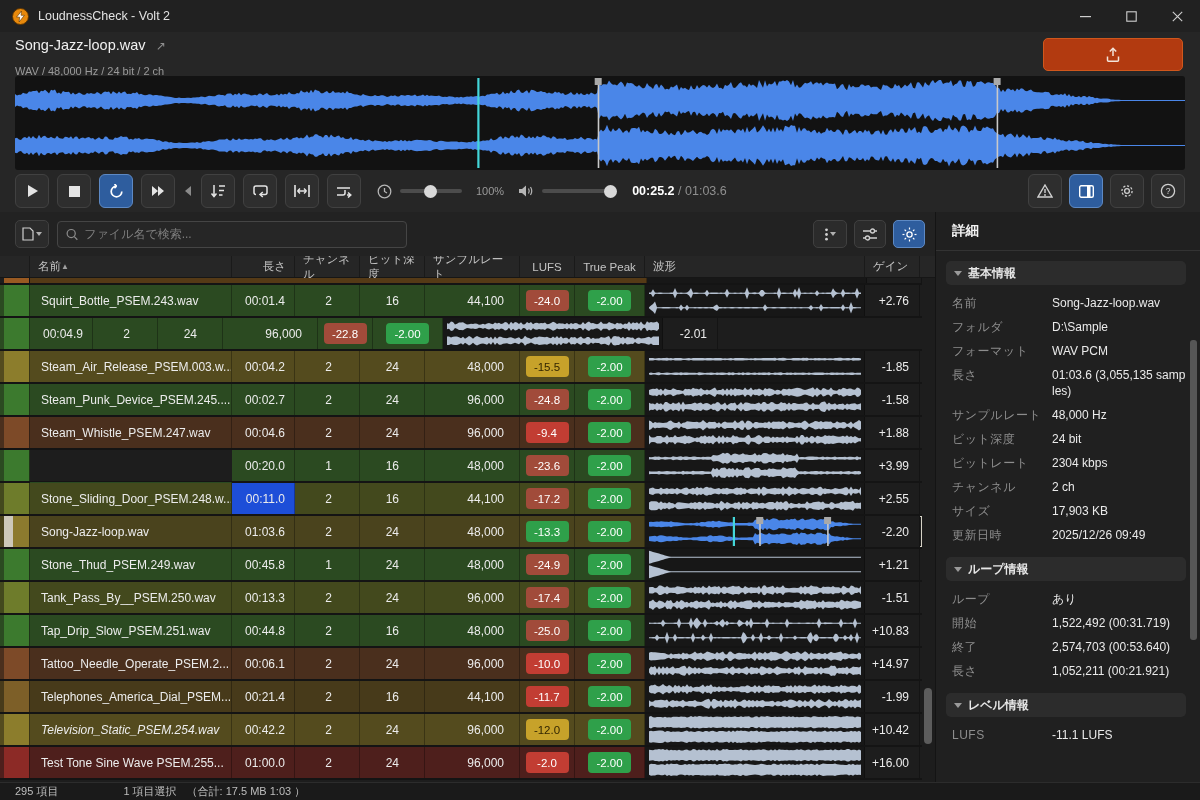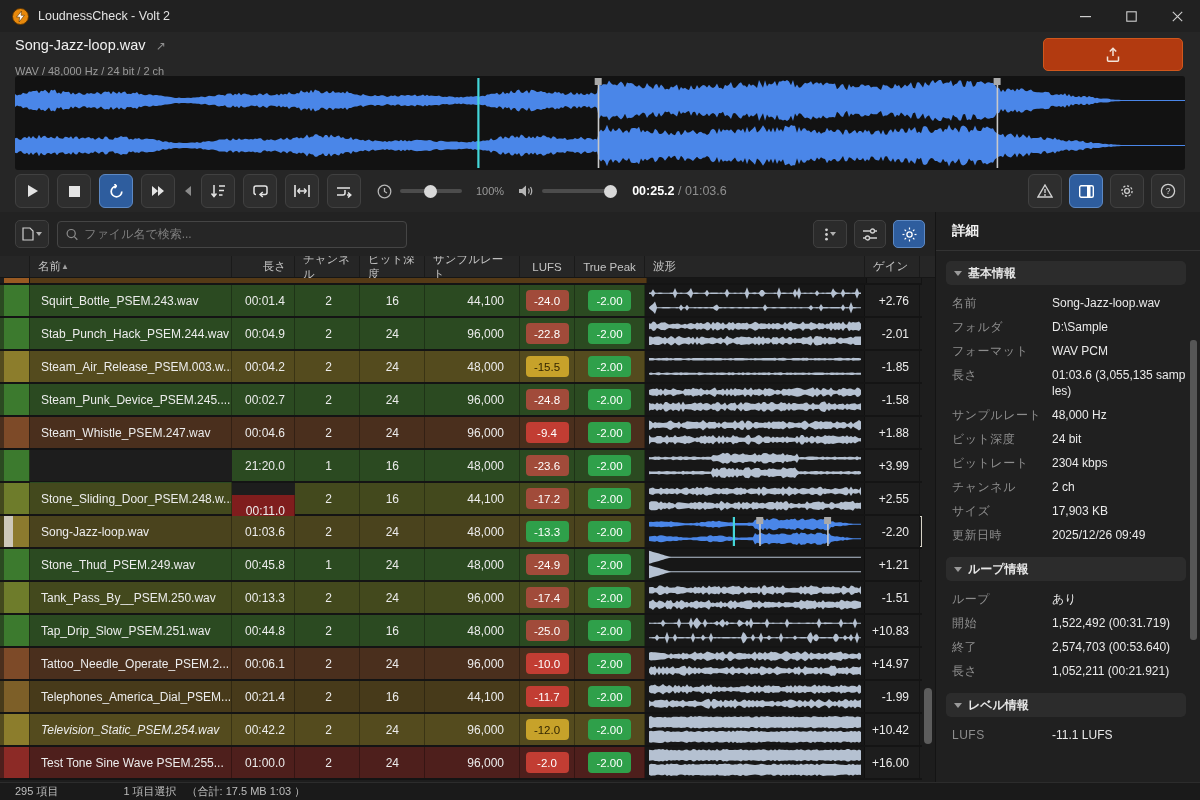--- a/index.html
+++ b/index.html
@@ -381,21 +381,20 @@
                 <path d="M0,6.6L2,6.6L4,3.2L6,6.6L8,6.7L10,6.4L12,6.6L14,6.8L16,6.8L18,6.7L20,6.8L22,6.6L24,6.4L26,2.1L28,6.6L30,6.8L32,6.4L34,6.8L36,6.8L38,6.6L40,5.0L42,1.9L44,6.8L46,6.4L48,6.6L50,6.7L52,6.8L54,6.8L56,6.6L58,3.7L60,6.8L62,6.5L64,6.5L66,6.6L68,6.4L70,6.8L72,6.6L74,6.7L76,6.4L78,2.7L80,6.4L82,6.7L84,6.7L86,6.4L88,6.7L90,6.8L92,6.6L94,6.8L96,6.6L98,1.2L100,6.6L102,6.7L104,6.6L106,6.3L108,6.8L110,6.6L112,4.0L114,3.9L116,6.6L118,6.8L120,6.7L122,6.8L124,6.8L126,6.6L128,6.8L130,1.3L132,6.8L134,6.4L136,6.5L138,6.8L140,6.7L142,6.5L144,6.8L146,2.8L148,6.4L150,1.1L152,6.8L154,6.7L156,6.6L158,6.8L160,6.8L162,6.5L164,6.8L166,6.7L168,4.3L170,6.8L172,6.8L174,6.6L176,6.8L178,6.5L180,6.5L182,6.6L184,2.2L186,5.2L188,6.5L190,6.8L192,6.8L194,2.7L196,6.6L198,6.5L200,6.5L202,6.8L204,6.6L206,6.6L208,1.7L210,6.4L212,6.6L212,7.9L210,8.1L208,12.8L206,7.9L204,7.9L202,7.8L200,8.0L198,8.0L196,7.9L194,11.8L192,7.8L190,7.8L188,8.0L186,9.3L184,12.3L182,7.9L180,8.0L178,8.0L176,7.8L174,7.9L172,7.8L170,7.8L168,10.2L166,7.8L164,7.8L162,8.0L160,7.8L158,7.8L156,7.9L154,7.8L152,7.8L150,13.4L148,8.1L146,11.7L144,7.8L142,8.0L140,7.8L138,7.8L136,8.0L134,8.1L132,7.8L130,13.2L128,7.8L126,7.9L124,7.8L122,7.8L120,7.8L118,7.8L116,7.9L114,10.6L112,10.5L110,7.9L108,7.8L106,8.2L104,7.9L102,7.8L100,7.9L98,13.3L96,7.9L94,7.8L92,7.9L90,7.8L88,7.8L86,8.1L84,7.8L82,7.8L80,8.1L78,11.8L76,8.1L74,7.8L72,7.9L70,7.8L68,8.1L66,7.9L64,8.0L62,8.0L60,7.8L58,10.8L56,7.9L54,7.8L52,7.8L50,7.8L48,7.9L46,8.1L44,7.8L42,12.6L40,9.5L38,7.9L36,7.8L34,7.8L32,8.1L30,7.8L28,7.9L26,12.4L24,8.1L22,7.9L20,7.8L18,7.8L16,7.8L14,7.8L12,7.9L10,8.1L8,7.8L6,7.9L4,11.3L2,7.9L0,7.9Z" fill="#b5c1d1"></path>
                 <path d="M0,21.3L2,19.5L4,18.0L6,15.6L8,21.2L10,21.3L12,21.3L14,20.9L16,21.1L18,20.9L20,20.9L22,21.3L24,21.2L26,21.2L28,20.9L30,21.2L32,18.5L34,21.1L36,21.2L38,18.7L40,21.2L42,21.3L44,21.3L46,21.0L48,21.3L50,21.0L52,21.1L54,21.2L56,20.9L58,21.0L60,21.3L62,21.0L64,20.9L66,19.5L68,18.4L70,21.1L72,20.9L74,21.3L76,21.0L78,21.3L80,21.3L82,21.0L84,20.9L86,21.3L88,21.3L90,20.9L92,21.1L94,21.3L96,21.0L98,20.9L100,21.0L102,21.2L104,20.9L106,21.1L108,21.1L110,21.3L112,21.3L114,21.3L116,18.3L118,21.1L120,21.3L122,21.3L124,20.9L126,20.9L128,21.3L130,21.3L132,21.1L134,21.0L136,20.9L138,21.3L140,21.3L142,20.9L144,21.3L146,20.9L148,21.3L150,21.3L152,21.0L154,21.3L156,21.3L158,21.2L160,20.9L162,19.0L164,21.3L166,21.3L168,21.0L170,21.2L172,18.0L174,21.1L176,21.1L178,21.0L180,21.2L182,20.9L184,21.1L186,21.1L188,21.1L190,21.0L192,21.3L194,18.2L196,21.3L198,20.9L200,21.2L202,16.1L204,20.9L206,21.1L208,21.3L210,21.3L212,21.3L212,22.3L210,22.3L208,22.3L206,22.4L204,22.6L202,27.4L200,22.3L198,22.6L196,22.3L194,25.3L192,22.3L190,22.5L188,22.4L186,22.4L184,22.4L182,22.6L180,22.3L178,22.5L176,22.4L174,22.4L172,25.5L170,22.3L168,22.5L166,22.3L164,22.3L162,24.5L160,22.6L158,22.3L156,22.3L154,22.3L152,22.5L150,22.3L148,22.3L146,22.6L144,22.3L142,22.6L140,22.3L138,22.3L136,22.6L134,22.5L132,22.4L130,22.3L128,22.3L126,22.6L124,22.6L122,22.3L120,22.3L118,22.4L116,25.2L114,22.3L112,22.3L110,22.3L108,22.4L106,22.4L104,22.6L102,22.3L100,22.5L98,22.6L96,22.5L94,22.3L92,22.4L90,22.6L88,22.3L86,22.3L84,22.6L82,22.5L80,22.3L78,22.3L76,22.5L74,22.3L72,22.6L70,22.4L68,25.1L66,24.0L64,22.6L62,22.5L60,22.3L58,22.5L56,22.6L54,22.3L52,22.4L50,22.5L48,22.3L46,22.5L44,22.3L42,22.3L40,22.3L38,24.8L36,22.3L34,22.4L32,25.0L30,22.3L28,22.6L26,22.3L24,22.3L22,22.3L20,22.6L18,22.6L16,22.4L14,22.6L12,22.3L10,22.3L8,22.3L6,27.9L4,25.5L2,24.0L0,22.3Z" fill="#b5c1d1"></path>
               </svg>
             </div>
             <div class="cell gain">+2.76</div>
           </div>
           <div class="trow">
             <div class="cell swatch" style="background:#2b4a21;">
               <div class="sw" style="background:#3c7a2e"></div>
             </div>
-            <div class="cell name" style="background:#2b4a21;">Stab_Punch_Hack_PSEM.244.wav</div>
             <div class="cell len" style="background:#2b4a21;">00:04.9</div>
             <div class="cell ch" style="background:#2b4a21;">2</div>
             <div class="cell bit" style="background:#2b4a21;">24</div>
             <div class="cell sr" style="background:#2b4a21;">96,000</div>
             <div class="cell lufs" style="background:#2b4a21;">
               <span class="badge red-muted">-22.8</span>
             </div>
             <div class="cell tp" style="background:#2b4a21;">
               <span class="badge green">-2.00</span>
             </div>
@@ -474,21 +473,21 @@
                 <path d="M0,16.9L2,19.3L4,19.6L6,19.2L8,18.0L10,17.9L12,18.0L14,19.4L16,19.2L18,17.0L20,19.4L22,19.1L24,19.3L26,16.9L28,19.0L30,19.0L32,18.4L34,18.3L36,17.3L38,18.6L40,17.9L42,18.7L44,19.4L46,20.2L48,19.2L50,19.7L52,18.1L54,18.5L56,17.3L58,18.9L60,18.0L62,18.8L64,17.0L66,19.3L68,20.2L70,17.6L72,19.7L74,17.2L76,20.0L78,18.6L80,19.6L82,19.6L84,17.1L86,18.5L88,18.2L90,19.6L92,19.5L94,19.7L96,19.6L98,17.6L100,16.8L102,20.0L104,19.8L106,19.2L108,17.8L110,17.1L112,18.2L114,20.0L116,18.4L118,18.6L120,18.4L122,20.0L124,18.4L126,19.8L128,18.8L130,19.4L132,19.4L134,18.6L136,20.1L138,18.2L140,19.6L142,19.6L144,19.7L146,20.1L148,17.7L150,20.0L152,17.1L154,17.1L156,19.5L158,18.5L160,20.2L162,18.1L164,18.3L166,20.1L168,17.8L170,18.2L172,18.9L174,18.6L176,17.0L178,17.9L180,17.4L182,17.9L184,17.4L186,18.1L188,18.6L190,18.8L192,18.5L194,17.8L196,18.8L198,17.3L200,18.9L202,17.9L204,19.3L206,17.9L208,19.3L210,20.3L212,19.9L212,23.6L210,23.2L208,24.2L206,25.6L204,24.2L202,25.6L200,24.6L198,26.2L196,24.7L194,25.7L192,25.0L190,24.7L188,24.9L186,25.4L184,26.1L182,25.6L180,26.1L178,25.6L176,26.5L174,24.9L172,24.6L170,25.3L168,25.7L166,23.4L164,25.2L162,25.4L160,23.3L158,25.0L156,24.0L154,26.4L152,26.4L150,23.5L148,25.8L146,23.4L144,23.8L142,23.9L140,23.9L138,25.3L136,23.4L134,24.9L132,24.1L130,24.1L128,24.7L126,23.7L124,25.1L122,23.5L120,25.1L118,24.9L116,25.1L114,23.5L112,25.3L110,26.4L108,25.7L106,24.3L104,23.7L102,23.5L100,26.7L98,25.9L96,23.9L94,23.8L92,24.0L90,23.9L88,25.3L86,25.0L84,26.4L82,23.9L80,23.9L78,24.9L76,23.5L74,26.3L72,23.8L70,25.9L68,23.3L66,24.2L64,26.5L62,24.7L60,25.5L58,24.6L56,26.2L54,25.0L52,25.4L50,23.8L48,24.3L46,23.3L44,24.1L42,24.8L40,25.6L38,24.9L36,26.2L34,25.2L32,25.1L30,24.5L28,24.5L26,26.6L24,24.2L22,24.4L20,24.1L18,26.5L16,24.3L14,24.1L12,25.5L10,25.6L8,25.5L6,24.3L4,23.9L2,24.2L0,26.6Z" fill="#b5c1d1"></path>
               </svg>
             </div>
             <div class="cell gain">+1.88</div>
           </div>
           <div class="trow">
             <div class="cell swatch" style="background:#2b4a21;">
               <div class="sw" style="background:#3c7a2e"></div>
             </div>
             <div class="cell name" style="background:#2b4a21;margin-top:32px;">Steamtrain_Unknown_Passing_P...</div>
-            <div class="cell len" style="background:#2b4a21;">21:20.0</div>
+            <div class="cell len" style="background:#2b4a21;">00:20.0</div>
             <div class="cell ch" style="background:#2b4a21;">1</div>
             <div class="cell bit" style="background:#2b4a21;">16</div>
             <div class="cell sr" style="background:#2b4a21;">48,000</div>
             <div class="cell lufs" style="background:#2b4a21;">
               <span class="badge red-muted">-23.6</span>
             </div>
             <div class="cell tp" style="background:#2b4a21;">
               <span class="badge green">-2.00</span>
             </div>
             <div class="cell wf">
@@ -497,21 +496,21 @@
                 <path d="M0,20.3L2,20.4L4,20.4L6,20.4L8,20.4L10,20.0L12,20.6L14,20.6L16,20.2L18,20.1L20,20.2L22,20.4L24,20.2L26,20.3L28,20.8L30,20.4L32,20.7L34,19.8L36,20.6L38,20.3L40,20.5L42,20.4L44,19.8L46,20.3L48,20.2L50,20.2L52,19.9L54,19.9L56,20.5L58,20.5L60,20.4L62,20.7L64,16.8L66,18.6L68,16.9L70,19.2L72,17.0L74,16.7L76,16.4L78,18.5L80,16.9L82,17.9L84,16.9L86,19.3L88,16.8L90,18.7L92,18.6L94,19.3L96,16.7L98,16.4L100,16.2L102,18.9L104,18.0L106,17.1L108,17.1L110,17.1L112,19.0L114,18.9L116,18.6L118,19.0L120,17.3L122,18.1L124,17.6L126,18.0L128,18.5L130,18.5L132,18.4L134,16.3L136,17.0L138,18.1L140,17.3L142,17.0L144,17.2L146,16.4L148,19.3L150,20.5L152,20.3L154,20.5L156,19.9L158,20.5L160,20.7L162,20.2L164,20.3L166,20.1L168,20.1L170,20.6L172,20.1L174,20.4L176,20.7L178,20.1L180,20.5L182,20.7L184,20.3L186,20.6L188,20.5L190,20.5L192,20.1L194,20.7L196,20.4L198,20.3L200,19.9L202,20.7L204,20.6L206,20.0L208,20.3L210,20.0L212,20.7L212,22.8L210,23.5L208,23.2L206,23.5L204,22.9L202,22.8L200,23.6L198,23.2L196,23.1L194,22.8L192,23.4L190,23.0L188,23.0L186,22.9L184,23.2L182,22.8L180,23.0L178,23.4L176,22.8L174,23.1L172,23.4L170,22.9L168,23.4L166,23.4L164,23.2L162,23.3L160,22.8L158,23.0L156,23.6L154,23.0L152,23.2L150,23.0L148,24.2L146,27.1L144,26.3L142,26.5L140,26.2L138,25.4L136,26.5L134,27.2L132,25.1L130,25.0L128,25.0L126,25.5L124,25.9L122,25.4L120,26.2L118,24.5L116,24.9L114,24.6L112,24.5L110,26.4L108,26.4L106,26.4L104,25.5L102,24.6L100,27.3L98,27.1L96,26.8L94,24.2L92,24.9L90,24.8L88,26.7L86,24.2L84,26.6L82,25.6L80,26.6L78,25.0L76,27.1L74,26.8L72,26.5L70,24.3L68,26.6L66,24.9L64,26.7L62,22.8L60,23.1L58,23.0L56,23.0L54,23.6L52,23.6L50,23.3L48,23.3L46,23.2L44,23.7L42,23.1L40,23.0L38,23.2L36,22.9L34,23.7L32,22.8L30,23.1L28,22.7L26,23.2L24,23.3L22,23.1L20,23.3L18,23.4L16,23.3L14,22.9L12,22.9L10,23.5L8,23.1L6,23.1L4,23.1L2,23.1L0,23.2Z" fill="#b5c1d1"></path>
               </svg>
             </div>
             <div class="cell gain">+3.99</div>
           </div>
           <div class="trow">
             <div class="cell swatch" style="background:#43491d;">
               <div class="sw" style="background:#6e7c2b"></div>
             </div>
             <div class="cell name" style="background:#43491d;">Stone_Sliding_Door_PSEM.248.w...</div>
-            <div class="cell len" style="background:#7f1d1d;margin-top:12px;">00:11.0</div>
+            <div class="cell len" style="background:#1d4ed8;">00:11.0</div>
             <div class="cell ch" style="background:#43491d;">2</div>
             <div class="cell bit" style="background:#43491d;">16</div>
             <div class="cell sr" style="background:#43491d;">44,100</div>
             <div class="cell lufs" style="background:#43491d;">
               <span class="badge red-muted">-17.2</span>
             </div>
             <div class="cell tp" style="background:#43491d;">
               <span class="badge green">-2.00</span>
             </div>
             <div class="cell wf">

